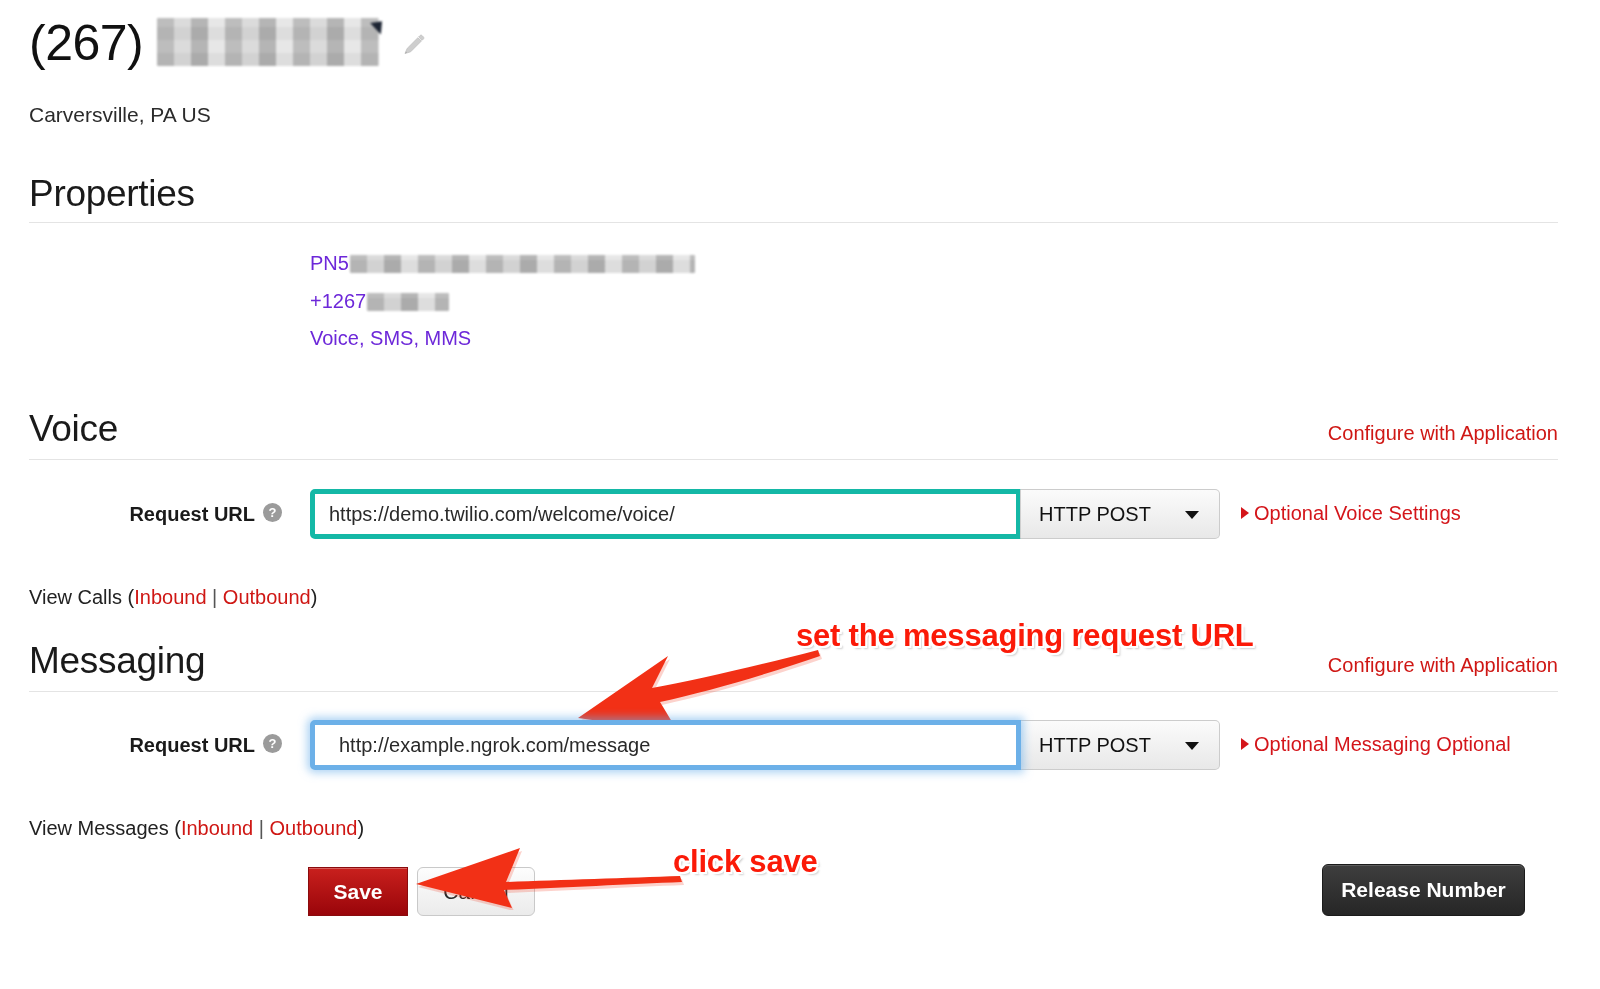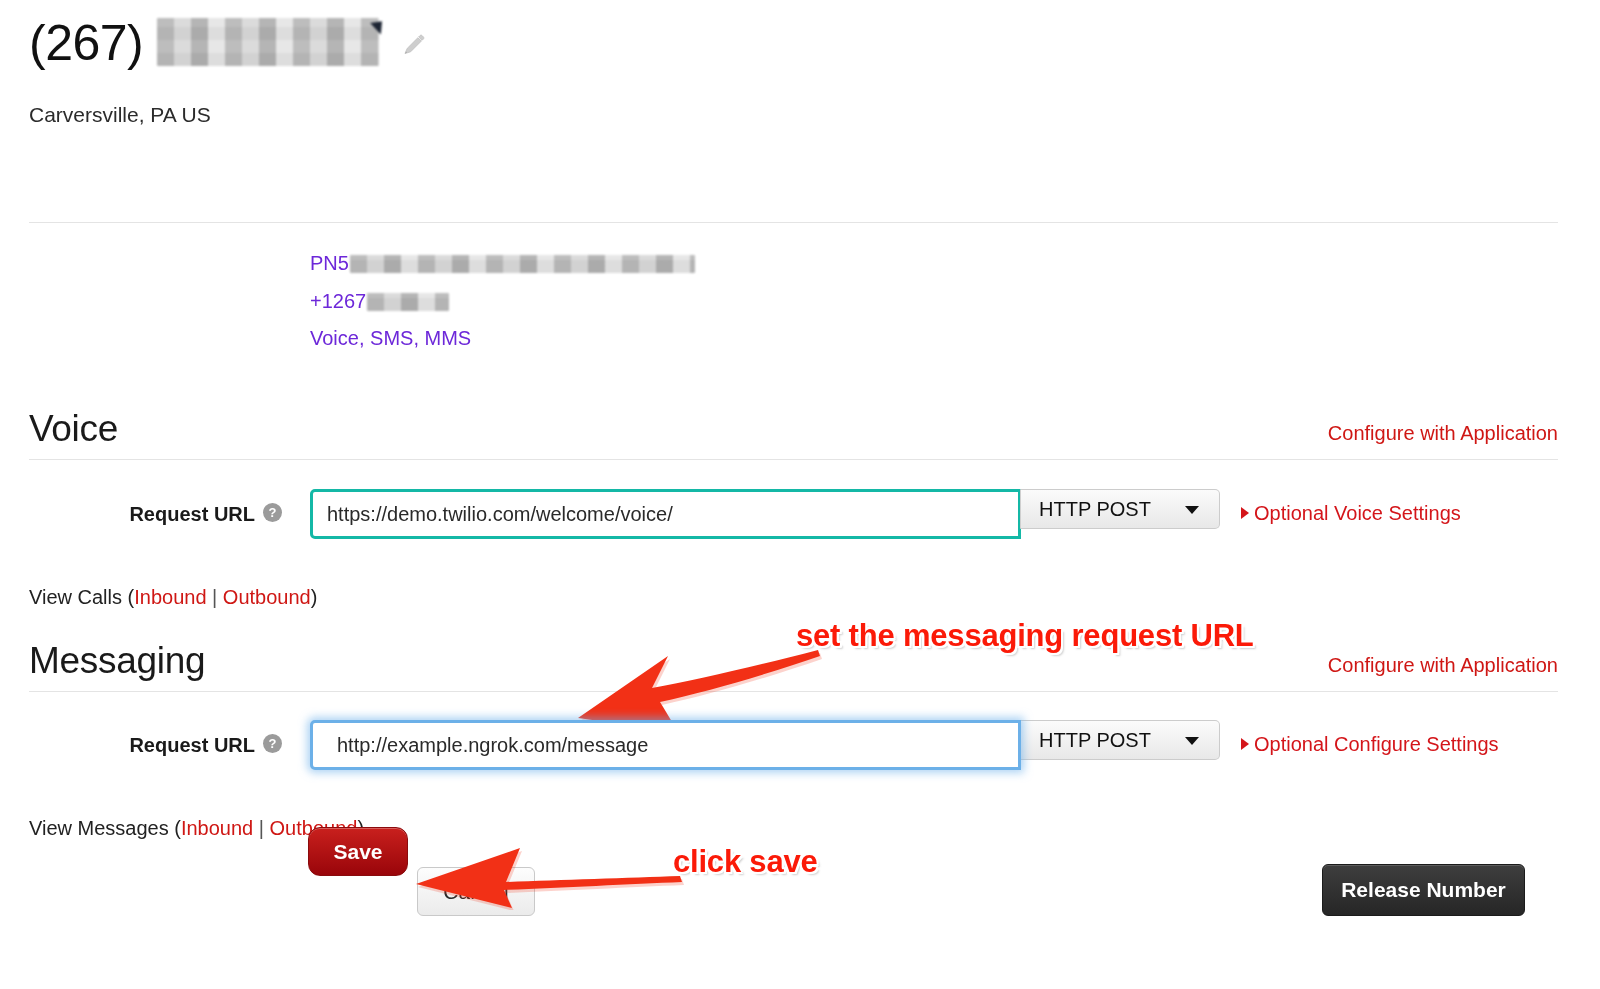--- a/index.html
+++ b/index.html
@@ -143,38 +143,38 @@
   .help-icon {
     position: absolute;
     width: 19px;
     height: 19px;
   }
   .url-input {
     position: absolute;
     box-sizing: border-box;
     height: 50px;
     background: #ffffff;
-    border: 3px solid #14b8a6;
+    border: 5px solid #14b8a6;
     border-radius: 5px 0 0 5px;
     font-size: 20px;
     color: #2a2a2a;
     padding: 0 14px;
     font-family: "Liberation Sans", sans-serif;
     outline: none;
   }
   .url-input.focused {
     border-color: #6cb0e8;
     box-shadow: 0 0 9px 3px rgba(110,176,235,0.55);
     z-index: 3;
     padding-left: 24px;
   }
   .method-select {
     position: absolute;
     box-sizing: border-box;
-    height: 40px;
+    height: 50px;
     width: 200px;
     border: 1px solid #cccccc;
     border-left: 1px solid #cfcfcf;
     border-radius: 0 5px 5px 0;
     background: linear-gradient(#fbfbfb, #e8e8e8);
     font-size: 20px;
     color: #111111;
     display: flex;
     align-items: center;
     padding-left: 18px;
@@ -225,25 +225,25 @@
     color: #222222;
     white-space: nowrap;
     margin-top: 8px;
   }
   .view-line .sep { color: #555555; }
 
   
   .btn-save {
     position: absolute;
     left: 308px;
-    top: 827px;
+    top: 867px;
     width: 100px;
     height: 49px;
     border: 1px solid #8a0b0d;
-    border-radius: 12px;
+    border-radius: 0;
     background: linear-gradient(#c9201d, #99050a);
     color: #ffffff;
     font-size: 21px;
     font-weight: bold;
     font-family: "Liberation Sans", sans-serif;
     cursor: pointer;
     box-shadow: inset 0 1px 0 rgba(255,255,255,0.28);
   }
   .btn-cancel {
     position: absolute;
@@ -314,20 +314,21 @@
           <path d="M4 21.5 L6.2 16.4 L16.8 5.8 L20.2 9.2 L9.6 19.8 Z"></path>
           <path d="M17.6 5.0 L19.0 3.6 C19.6 3.0 20.5 3.0 21.1 3.6 L22.4 4.9 C23.0 5.5 23.0 6.4 22.4 7.0 L21.0 8.4 Z"></path>
         </g>
         <path d="M4 21.5 L6.2 20.6 L5.0 19.4 Z" fill="#9e9e9e"></path>
       </svg>
     </span>
   </div>
 
   <div class="location">Carversville, PA US</div>
 
+  <div class="section-head" style="top:173px">Properties</div>
   <div class="divider" style="top:222px"></div>
 
   <div class="prop-row" style="top:252px">
 
     <div class="prop-value">
       <span>PN5</span>
       <span class="redacted sid-redacted"></span>
     </div>
   </div>
 
@@ -378,21 +379,21 @@
       <circle cx="9.5" cy="9.5" r="9.5" fill="#9b9b9b"></circle>
       <text x="9.5" y="14.3" font-family="Liberation Sans, sans-serif" font-size="13" font-weight="bold" fill="#ffffff" text-anchor="middle">?</text>
     </svg>
   </span>
   <input class="url-input focused" style="left: 310px; top: 720px; width: 711px;" value="http://example.ngrok.com/message">
   <div class="method-select" style="left:1020px; top:720px">
     <span>HTTP POST</span>
     <span class="caret"></span>
   </div>
   <div class="opt-settings" style="left:1241px; top:733px">
-    <span class="tri"></span><span>Optional Configure Settings</span>
+    <span class="tri"></span><span>Optional Messaging Optional</span>
   </div>
 
   <div class="view-line" style="top:809px">
     <span>View Messages (</span><a class="link-red">Inbound</a><span class="sep"> | </span><a class="link-red">Outbound</a><span>)</span>
   </div>
 
   <button class="btn-save">Save</button>
   <button class="btn-cancel">Cancel</button>
   <button class="btn-release">Release Number</button>
 

